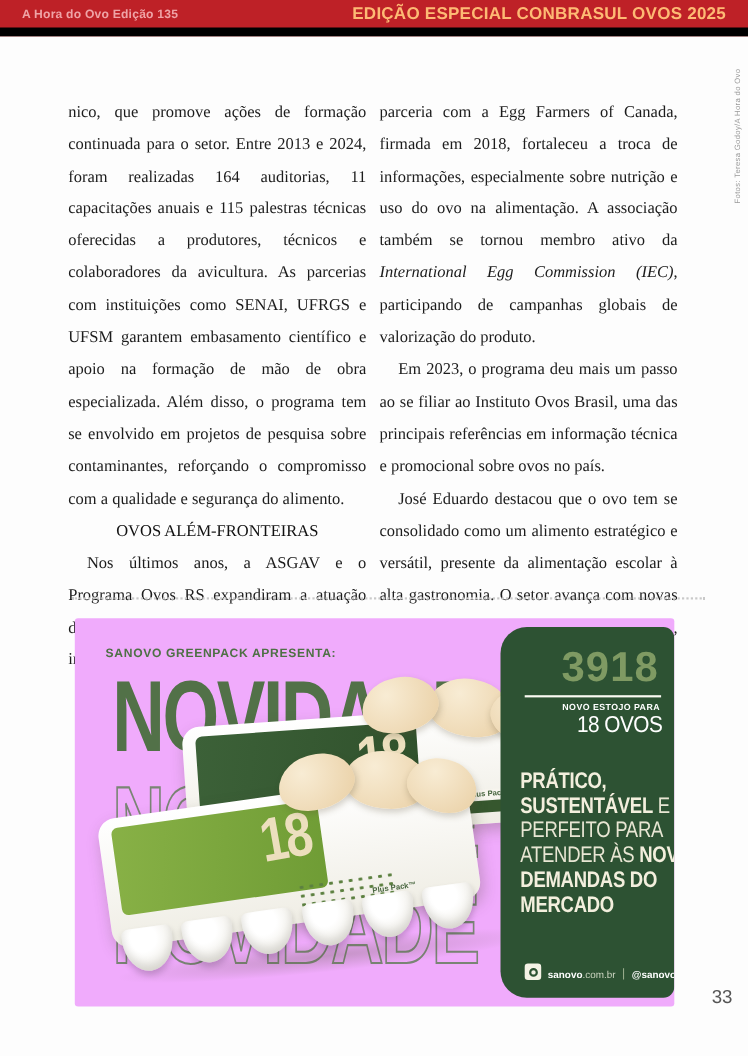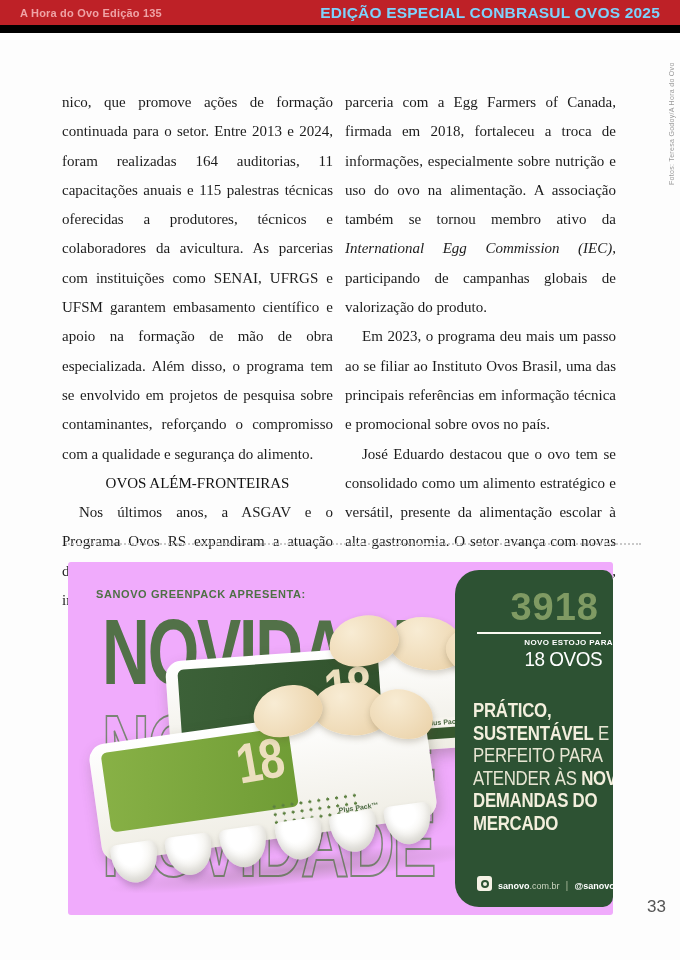--- a/index.html
+++ b/index.html
@@ -5,21 +5,21 @@
   * { margin:0; padding:0; box-sizing:border-box; }
   html,body { width:680px; }
   body { font-family:"Liberation Sans", sans-serif; background:#fff; }
   .page { position:relative; width:680px; height:960px; background:#fdfdfd; overflow:hidden; }
 
   
   .topbar { position:absolute; left:0; top:0; width:680px; height:33px;
     background:#be2127; border-bottom:8px solid #000000;
     display:flex; align-items:center; justify-content:space-between; padding:0 20px; }
   .topbar-left { font-size:11px; font-weight:bold; color:#efa3a6; letter-spacing:.2px; }
-  .topbar-right { font-size:15.5px; font-weight:bold; color:#7dd3fc; letter-spacing:.2px; }
+  .topbar-right { font-size:15.5px; font-weight:bold; color:#fdba74; letter-spacing:.2px; }
 
   
   .photo-credit { position:absolute; top:45px; right:5px; height:140px;
     writing-mode:vertical-rl; transform:rotate(180deg);
     font-size:7px; color:#9a9a9a; letter-spacing:.3px; }
 
   
   .col { position:absolute; top:88px; width:271px;
     font-family:"Liberation Serif", serif; font-size:15px; line-height:29.3px;
     color:#1c1c1c; text-align:justify; }
@@ -80,21 +80,21 @@
   .carton-shadow { position:absolute; left:30px; top:292px; width:400px; height:30px;
     background:radial-gradient(ellipse, rgba(85,85,60,.28), transparent 68%);
     transform:rotate(-6deg); z-index:1; }
 
   
   .ad-panel { position:absolute; left:387px; top:8px; width:158px; height:337px;
     background:#2d5233; border-radius:24px 10px 10px 24px; z-index:5; }
   .panel-number { text-align:right; padding:18px 14px 0 0; font-size:38px; line-height:1;
     font-weight:bold; color:#7f9a63; letter-spacing:1px; }
   .panel-rule { border-bottom:2px solid #fbfaf2; margin:6px 12px 4px 22px; }
-  .panel-sub-small { text-align:right; padding-right:0; font-size:8px; font-weight:bold;
+  .panel-sub-small { text-align:right; padding-right:13px; font-size:8px; font-weight:bold;
     color:#ffffff; letter-spacing:.4px; }
   .panel-sub-big { text-align:right; padding-right:12px; font-size:21px; color:#ffffff;
     letter-spacing:-.5px; transform:scaleX(.9); transform-origin:right; }
   .panel-lines { margin:28px 0 0 18px; color:#f3efdd; white-space:nowrap;
     transform:scaleX(.82); transform-origin:left; }
   .panel-lines div { font-size:20.5px; line-height:22.5px; letter-spacing:-.3px; font-weight:400; }
   .panel-lines b { font-weight:bold; }
   .panel-lines span { opacity:.95; }
   .panel-footer { position:absolute; left:22px; bottom:16px; display:flex; align-items:flex-end;
     gap:6px; font-size:9px; color:#cdd6c2; }

